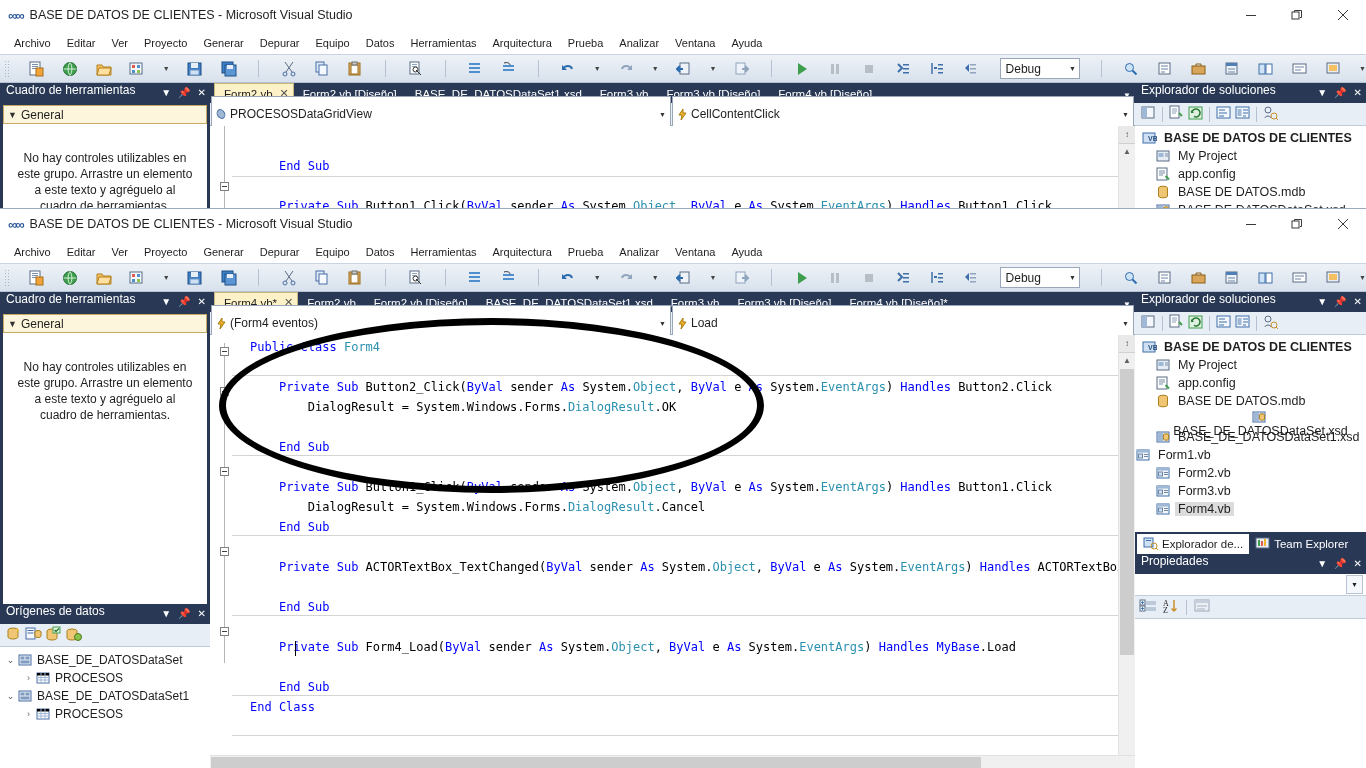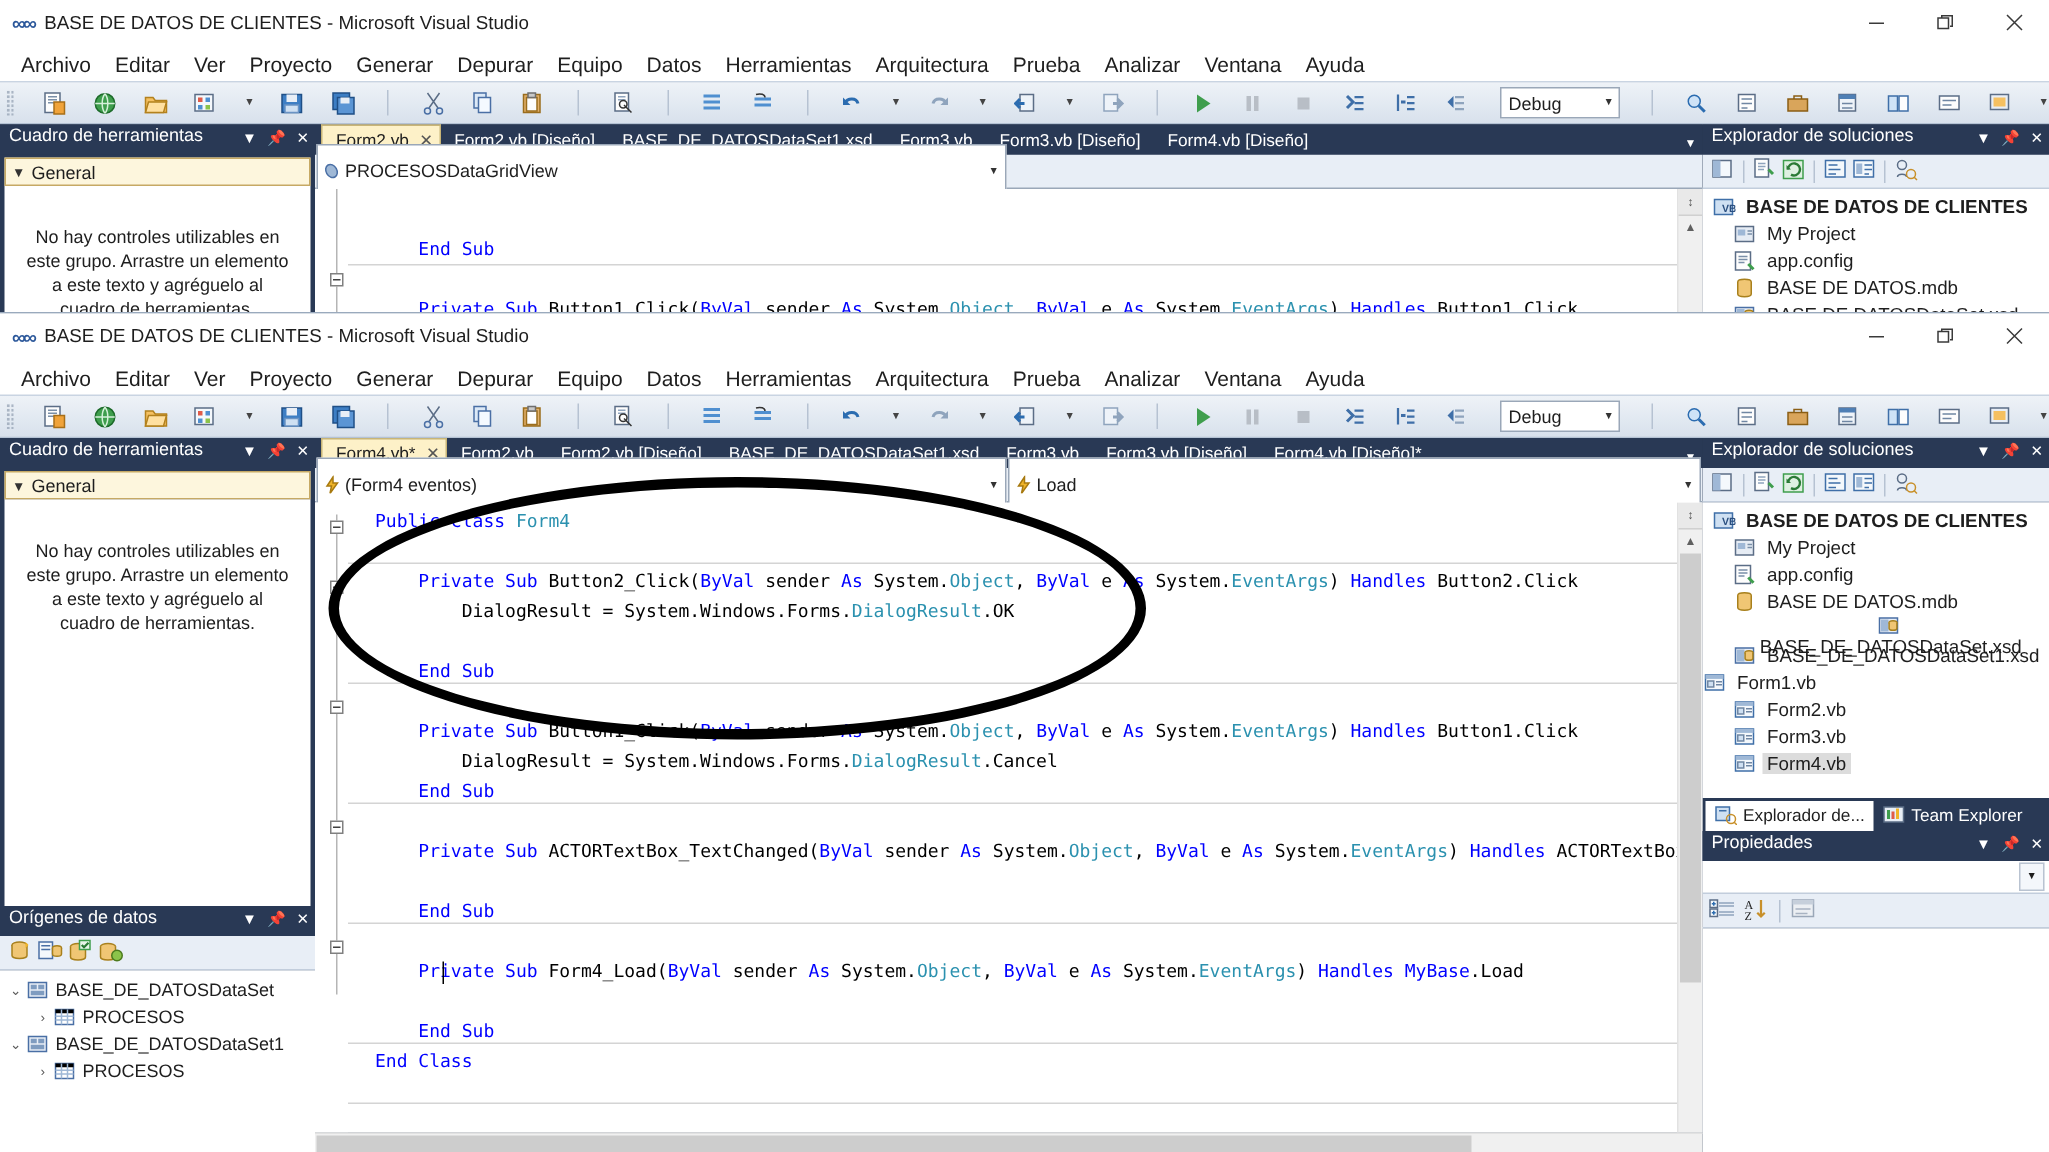--- a/index.html
+++ b/index.html
@@ -22,21 +22,21 @@
   .wbtns{position:absolute;right:0;top:0;height:30px;display:flex;}
   .wbtn{width:46px;height:30px;display:flex;align-items:center;justify-content:center;color:#3a3a3a;font-size:13px;}
   .wbtn.close{font-size:15px;}
   .wbtn svg{display:block;}
 
   
   .menubar{
     height:23px;background:#ffffff;display:flex;align-items:center;
     padding-left:6px;
   }
-  .menu-item{padding:2px 8px;font-size:14px;color:#1e1e1e;white-space:nowrap;}
+  .menu-item{padding:2px 8px;font-size:11px;color:#1e1e1e;white-space:nowrap;}
 
   
   .toolbar{
     height:27px;
     background:linear-gradient(to bottom,#eef2f7 0%,#e3eaf2 50%,#d8e1ec 100%);
     border-top:1px solid #c9d4e2;border-bottom:1px solid #b4c2d4;
     display:flex;align-items:center;padding-left:4px;gap:17px;
   }
   .tb-grip{width:6px;height:17px;margin-right:2px;
     background-image:radial-gradient(#9aa7b8 1px, transparent 1px);
@@ -438,20 +438,29 @@
       </div>
 
       <div class="navbar">
         <div class="navbox" style="width:460px;margin-left:1px;">
           <span class="nico">
             <svg width="12" height="12">
                 <ellipse cx="6" cy="6" rx="3.6" ry="4.6" fill="#9fb8d6" stroke="#4a6fa5" transform="rotate(-30 6 6)"></ellipse>
               </svg>
           </span>
           <span>PROCESOSDataGridView</span>
+          <span class="arw">▼</span>
+        </div>
+        <div class="navbox" style="flex:1;margin-left:1px;margin-right:1px;">
+          <span class="nico">
+            <svg width="12" height="12">
+                <path d="M7 1L3 7h3l-1 5 5-7H7z" fill="#f0b429" stroke="#a87a10"></path>
+              </svg>
+          </span>
+          <span>CellContentClick</span>
           <span class="arw">▼</span>
         </div>
       </div>
 
       <div class="codearea">
         <div class="gutter">
           <div class="vline" style="left:14px;top:0;height:110px;"></div>
           <div class="boxminus" style="left:10px;top:56px;"></div>
         </div>
         <div class="codelines" id="code-back" style="padding-left:18px;padding-top:10px;"><div class="cl"></div><div class="cl">    <span class="kw">End Sub</span></div><div class="cl"></div><div class="cl">    <span class="kw">Private </span><span class="kw">Sub </span><span class="pl">Button1_Click(</span><span class="kw">ByVal </span><span class="pl">sender </span><span class="kw">As </span><span class="pl">System.</span><span class="ty">Object</span><span class="pl">, </span><span class="kw">ByVal </span><span class="pl">e </span><span class="kw">As </span><span class="pl">System.</span><span class="ty">EventArgs</span><span class="pl">) </span><span class="kw">Handles </span><span class="pl">Button1.Click</span></div><div class="cl">        <span class="ty">Form3</span><span class="pl">.Show()</span></div><div class="hr" style="top: 50px;"></div></div>

